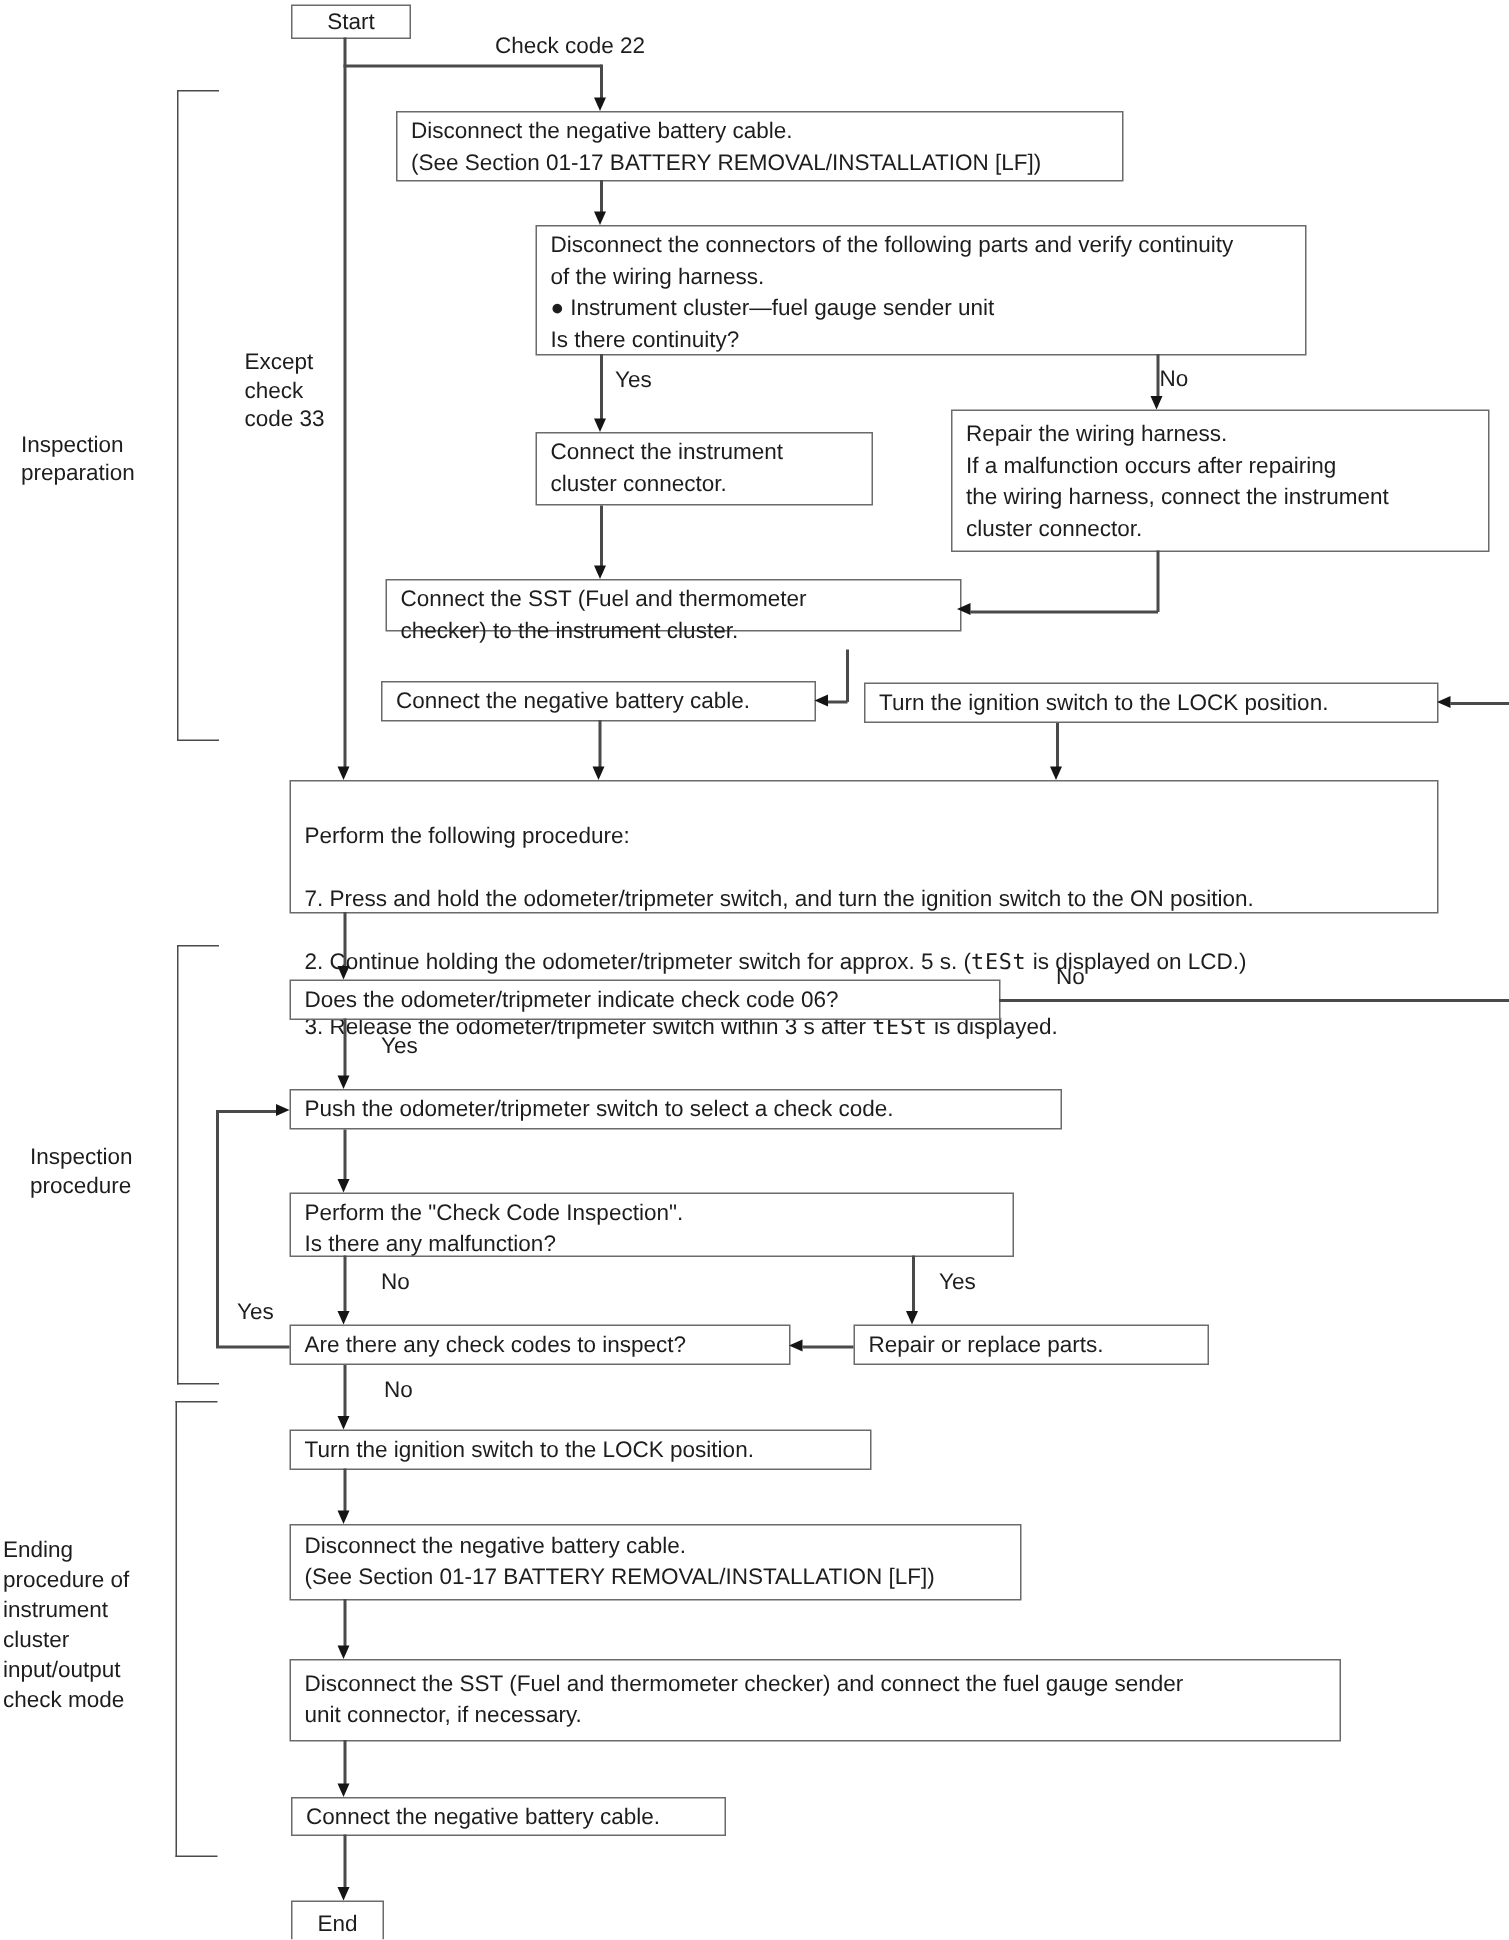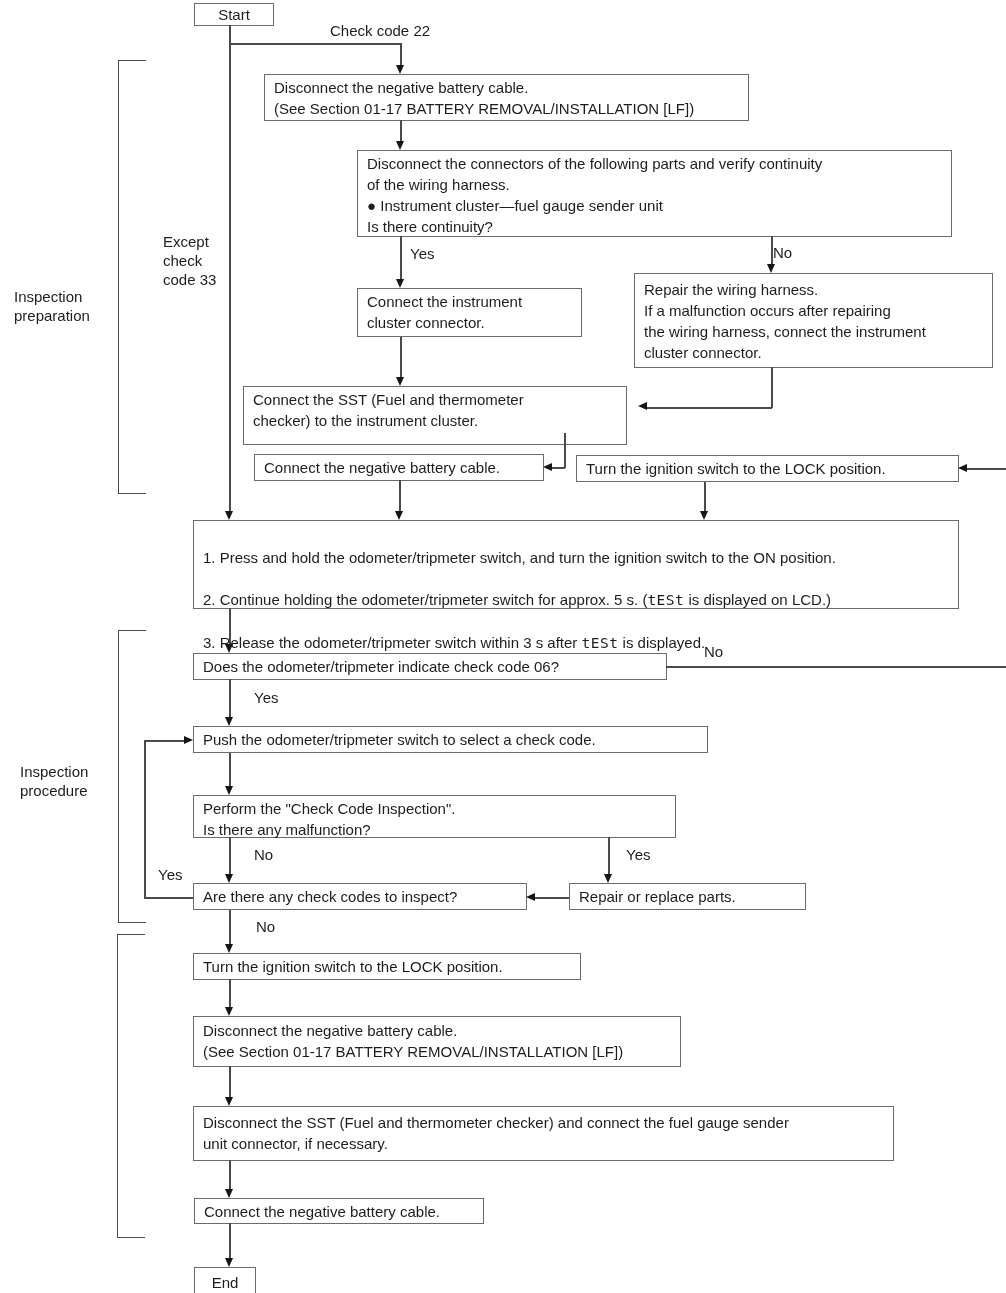--- a/index.html
+++ b/index.html
@@ -29,46 +29,53 @@
 <div class="stage">
 
   <span class="bracket" style="left:118px;top:60px;height:434px"></span>
   <span class="bracket" style="left:118px;top:630px;height:293px"></span>
   <span class="bracket" style="left:117px;top:934px;height:304px"></span>
 
   <div class="side-label" style="left:14px;top:287px">Inspection
 preparation</div>
   <div class="side-label" style="left:20px;top:762px">Inspection
 procedure</div>
+  <div class="side-label" style="left:2px;top:1024px;line-height:20px">Ending
+procedure of
+instrument
+cluster
+input/output
+check mode</div>
 
   <div class="yn" style="left:330px;top:23px">Check code 22</div>
   <div class="side-label" style="left:163px;top:232px">Except
 check
 code 33</div>
 
   <div class="node center" style="left:194px;top:3px;width:80px;height:23px">Start</div>
   <div class="node" style="left:264px;top:74px;width:485px;height:47px">Disconnect the negative battery cable.
 (See Section 01-17 BATTERY REMOVAL/INSTALLATION [LF])</div>
-  <div class="node" style="left:357px;top:150px;width:595px;height:87px">Disconnect the connectors of the following parts and verify continuity
+  <div class="node" style="left:357px;top:150px;width:514px;height:87px">Disconnect the connectors of the following parts and verify continuity
 of the wiring harness.
 ● Instrument cluster—fuel gauge sender unit
 Is there continuity?</div>
   <div class="node" style="left:357px;top:288px;width:225px;height:49px">Connect the instrument
 cluster connector.</div>
   <div class="node" style="left:634px;top:273px;width:359px;height:95px;padding-top:5px">Repair the wiring harness.
 If a malfunction occurs after repairing
 the wiring harness, connect the instrument
 cluster connector.</div>
-  <div class="node" style="left:243px;top:386px;width:384px;height:59px">Connect the SST (Fuel and thermometer
+  <div class="node" style="left:257px;top:386px;width:384px;height:35px">Connect the SST (Fuel and thermometer
 checker) to the instrument cluster.</div>
   <div class="node" style="left:254px;top:454px;width:290px;height:27px">Connect the negative battery cable.</div>
   <div class="node" style="left:576px;top:455px;width:383px;height:27px">Turn the ignition switch to the LOCK position.</div>
 
   <div class="node" style="left:193px;top:520px;width:766px;height:89px;padding-top:5px">
-    <div class="pstep">1. Press and hold the odometer/tripmeter switch, and turn the ignition switch to the ON position.</div>
+    <div class="pstep">Perform the following procedure:</div>
+    <div class="pstep">7. Press and hold the odometer/tripmeter switch, and turn the ignition switch to the ON position.</div>
     <div class="pstep"><span>2. Continue holding the odometer/tripmeter switch for approx. 5 s. (</span><span class="lcd">tESt</span><span> is displayed on LCD.)</span></div>
     <div class="pstep"><span>3. Release the odometer/tripmeter switch within 3 s after </span><span class="lcd">tESt</span><span> is displayed.</span></div>
   </div>
 
   <div class="node" style="left:193px;top:653px;width:474px;height:27px">Does the odometer/tripmeter indicate check code 06?</div>
   <div class="node" style="left:193px;top:726px;width:515px;height:27px">Push the odometer/tripmeter switch to select a check code.</div>
   <div class="node" style="left:193px;top:795px;width:483px;height:43px">Perform the "Check Code Inspection".
 Is there any malfunction?</div>
   <div class="node" style="left:193px;top:883px;width:334px;height:27px">Are there any check codes to inspect?</div>
   <div class="node" style="left:569px;top:883px;width:237px;height:27px">Repair or replace parts.</div>

